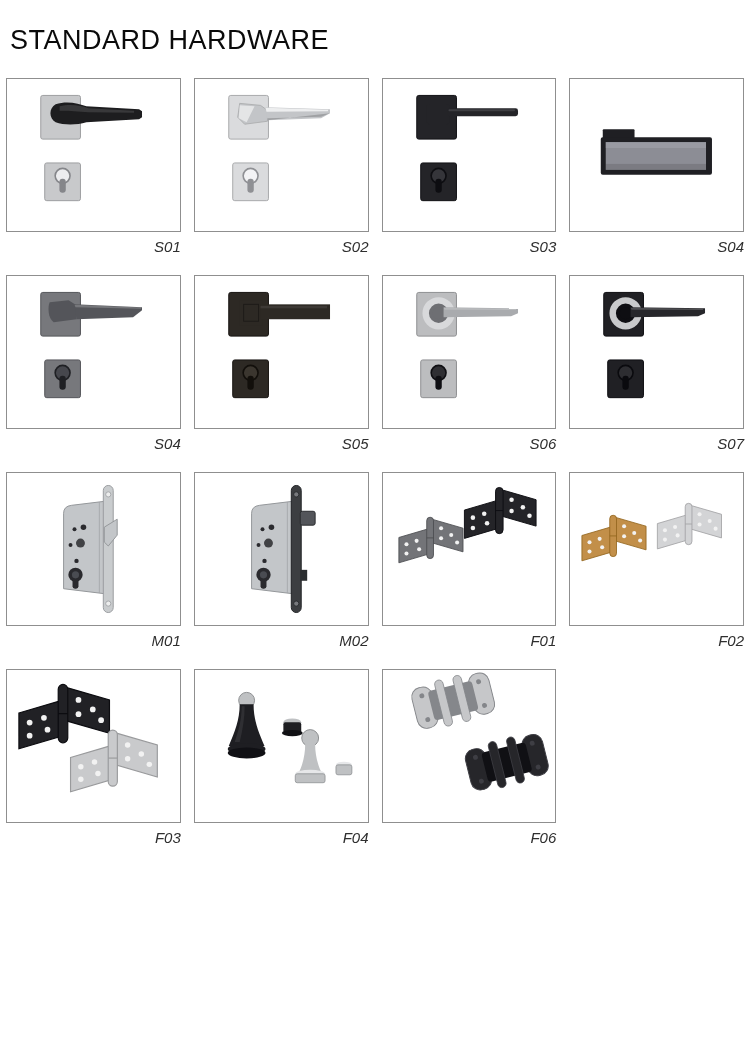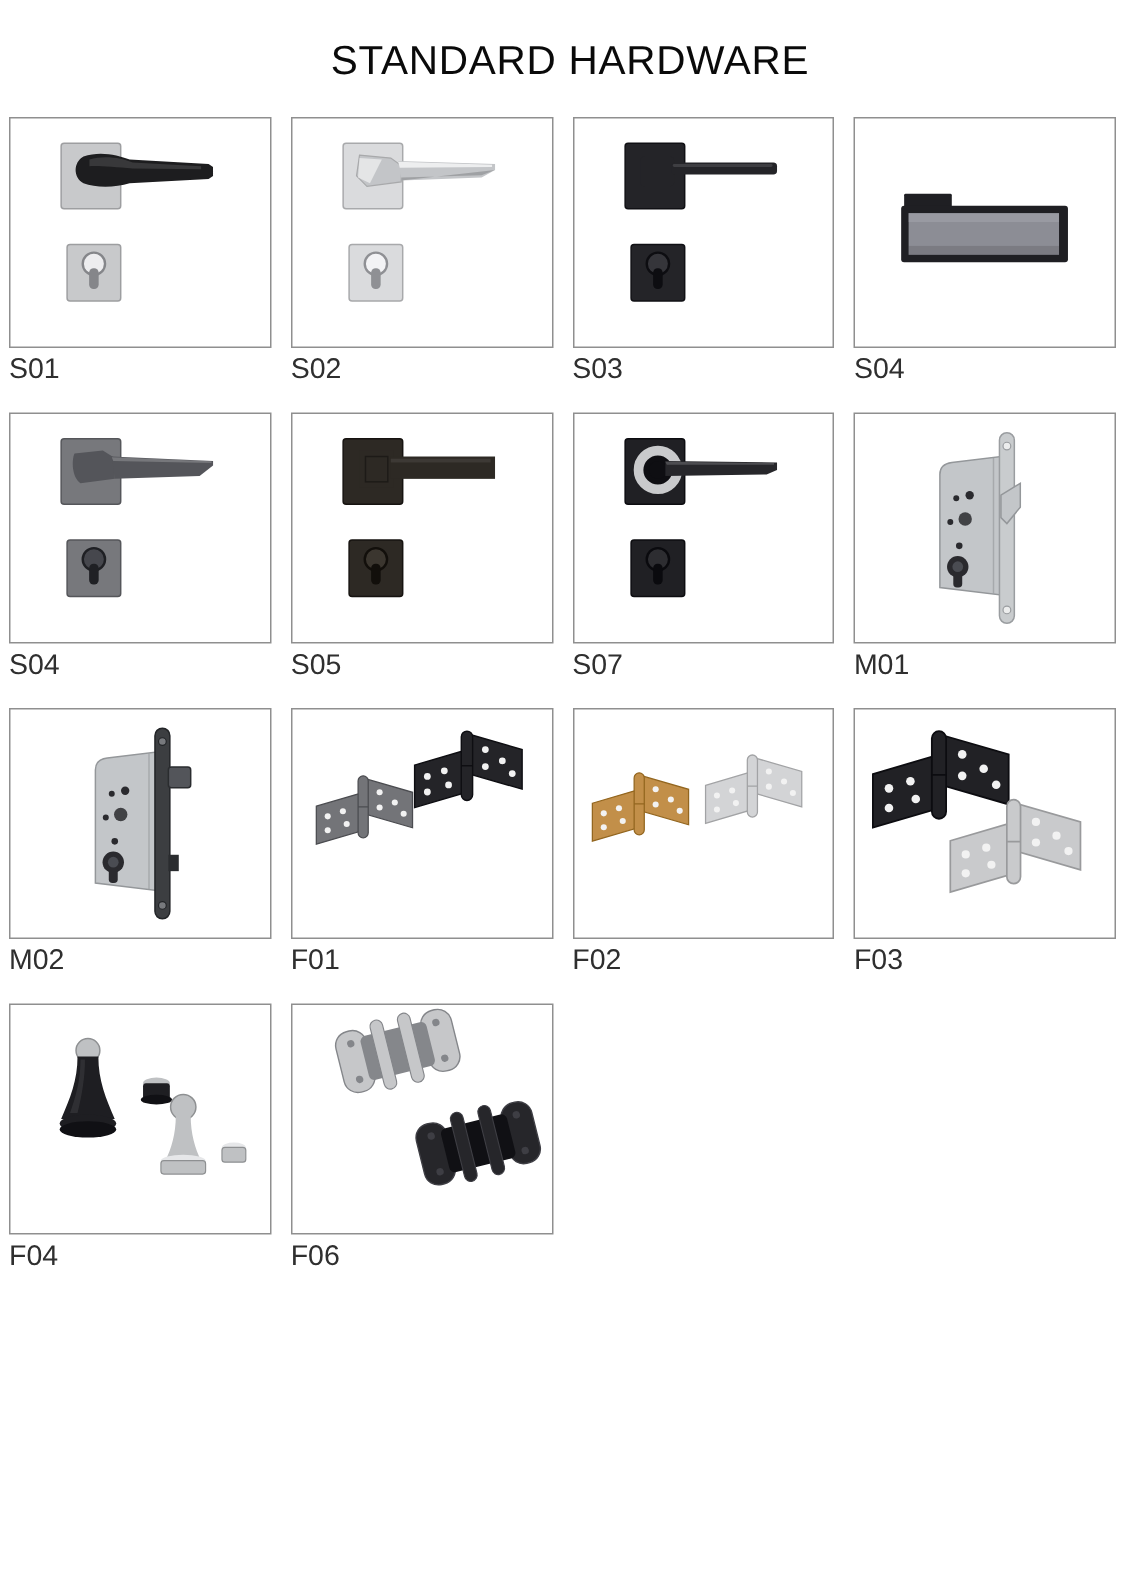--- a/index.html
+++ b/index.html
@@ -8,42 +8,42 @@
     font-family:"Liberation Sans",sans-serif;
     color:#111;
   }
   .page-title{
     margin:26px 0 0 10px;
     font-size:27px;
     font-weight:400;
     letter-spacing:0.5px;
     color:#0a0a0a;
     line-height:1.05;
-    text-align:center;
   }
   .grid{
     margin:24px 6px 0 6px;
     display:grid;
     grid-template-columns:repeat(4,1fr);
     column-gap:13px;
   }
   .cell{margin-bottom:19px;}
   .imgbox{
     border:1px solid #8f8f8f;
     background:#ffffff;
     height:152px;
     box-sizing:content-box;
   }
   .imgbox svg{display:block;width:100%;height:100%;}
   .plabel{
-    text-align:left;
-    font-size:19px;
+    text-align:right;
+    font-size:15px;
     line-height:18px;
     margin-top:6px;
     color:#2f2f2f;
+    font-style:italic;
   }
 </style>
 </head>
 <body>
 
 <h1 class="page-title">STANDARD HARDWARE</h1>
 
 <div class="grid" id="grid">
     <div class="cell">
       <div class="imgbox">
@@ -121,20 +121,36 @@
           <rect x="45" y="24" width="23" height="25" fill="#2d2924"></rect>
           <rect x="49" y="28" width="15" height="17" fill="none" stroke="#000000" stroke-opacity="0.35"></rect>
           <rect x="66" y="28" width="70" height="15" fill="#2d2924"></rect>
           <rect x="66" y="29.5" width="67" height="2.5" fill="#ffffff" opacity="0.08"></rect>
           <rect x="38" y="84" width="36" height="38" rx="2" fill="#2d2924" stroke="#161310" stroke-width="1"></rect>
           <circle cx="56" cy="97" r="7.5" fill="#3b362f" stroke="#120f0b" stroke-width="1.6"></circle>
           <rect x="52.8" y="100" width="6.4" height="14" rx="3" fill="#120f0b"></rect>
         </svg>
       </div>
       <div class="plabel">S05</div>
+    </div>
+    <div class="cell">
+      <div class="imgbox">
+        <svg viewBox="0 0 174 152">
+          <rect x="34" y="16" width="40" height="44" rx="2" fill="#bcbdbf" stroke="#8e8f91" stroke-width="1"></rect>
+          <circle cx="56" cy="37" r="13" fill="#6e6f73"></circle>
+          <circle cx="56" cy="37" r="13" fill="none" stroke="#d8d9db" stroke-width="6.5"></circle>
+          <circle cx="56" cy="37" r="6" fill="#6e6f73"></circle>
+          <polygon points="61,31 136,32 136,37 129,40 61,41" fill="#a9abae"></polygon>
+          <polygon points="61,31.5 134,32.4 134,33.6 62,33.5" fill="#ffffff" opacity="0.18"></polygon>
+          <rect x="38" y="84" width="36" height="38" rx="2" fill="#bcbdbf" stroke="#8e8f91" stroke-width="1"></rect>
+          <circle cx="56" cy="97" r="7.5" fill="#2f2f33" stroke="#0f0f13" stroke-width="1.6"></circle>
+          <rect x="52.8" y="100" width="6.4" height="14" rx="3" fill="#0f0f13"></rect>
+        </svg>
+      </div>
+      <div class="plabel">S06</div>
     </div>
     <div class="cell">
       <div class="imgbox">
         <svg viewBox="0 0 174 152">
           <rect x="34" y="16" width="40" height="44" rx="2" fill="#202024" stroke="#0c0c10" stroke-width="1"></rect>
           <circle cx="56" cy="37" r="13" fill="#0e0e12"></circle>
           <circle cx="56" cy="37" r="13" fill="none" stroke="#c9cacc" stroke-width="6.5"></circle>
           <circle cx="56" cy="37" r="6" fill="#0e0e12"></circle>
           <polygon points="61,31 136,32 136,37 129,40 61,41" fill="#27272b"></polygon>
           <polygon points="61,31.5 134,32.4 134,33.6 62,33.5" fill="#ffffff" opacity="0.18"></polygon>

